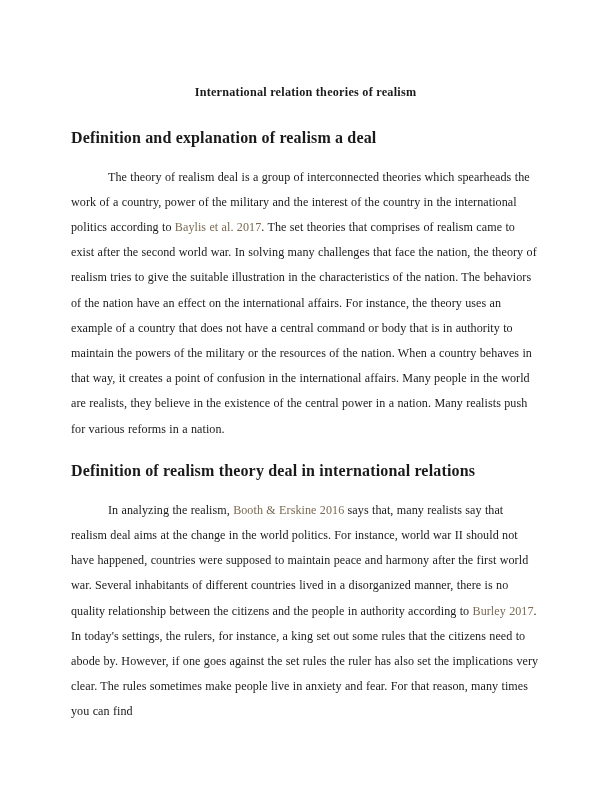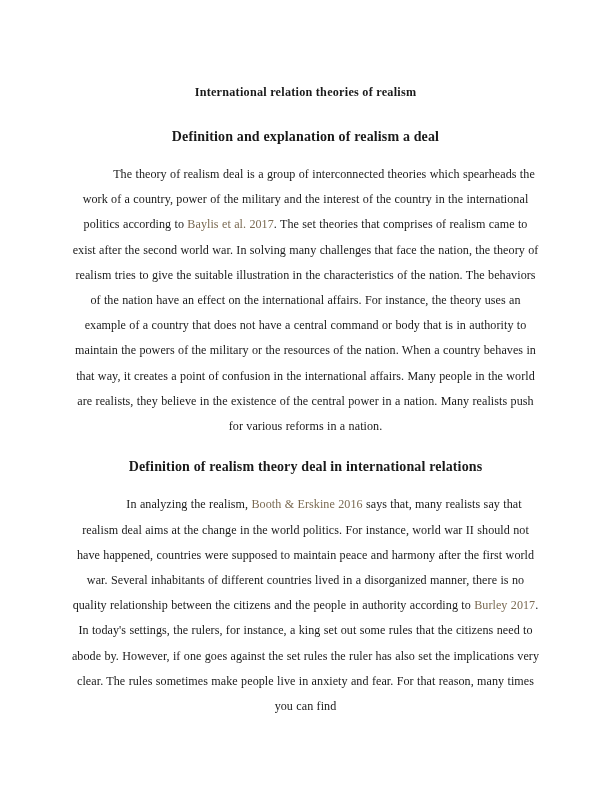--- a/index.html
+++ b/index.html
@@ -26,31 +26,31 @@
   .doc-title {
     text-align: center;
     font-weight: bold;
     font-size: 12.2px;
     line-height: 1.3;
     margin: 0 0 27px 0;
     letter-spacing: 0.02em;
   }
   .section-heading {
     font-weight: bold;
-    font-size: 14px;
+    font-size: 16px;
     line-height: 1.3;
     margin: 0 0 16px 0;
-    text-align: center;
+    text-align: left;
     letter-spacing: 0.01em;
   }
   .body-para {
     font-size: 12.1px;
     line-height: 25.2px;
     margin: 0;
-    text-align: center;
+    text-align: left;
     text-indent: 37px;
     letter-spacing: 0.005em;
     word-spacing: 0.02em;
   }
   .cite {
     color: #7a6a52;
   }
   .heading-gap-after-para {
     height: 19px;
   }

